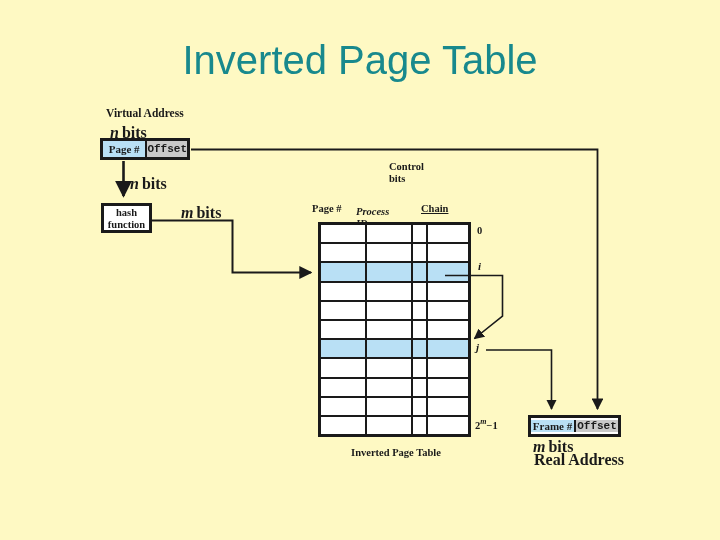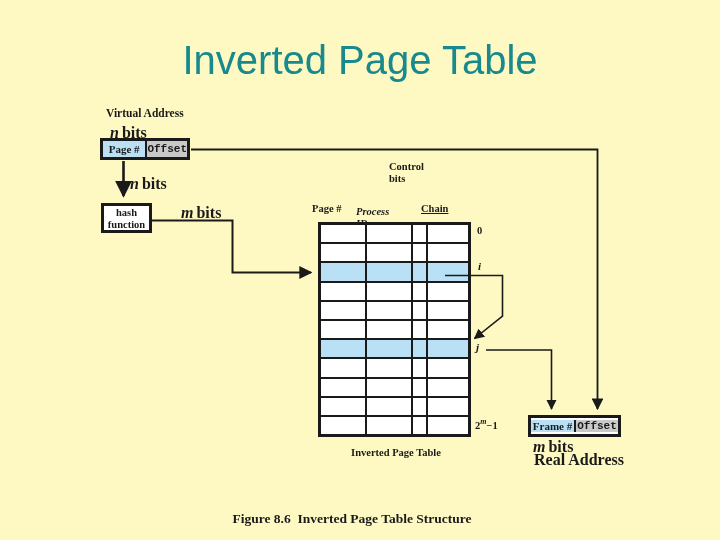--- a/index.html
+++ b/index.html
@@ -141,21 +141,20 @@
   <div class="fieldbox" style="left:528px;top:415px;width:93px;align-items:center;">
     <div class="cell blue" style="width:45px;">Frame #</div>
     <div class="cell gray" style="flex:1;">Offset</div>
   </div>
   <div class="lbl" style="left:533px;top:438px;"><i>m</i><span class="bits-word">bits</span></div>
   <div class="lbl" style="left:534px;top:451px;width:93px;text-align:left;">Real Address</div>
 
   <div class="caption">
     <div>Inverted Page Table</div>
   </div>
-  <div class="figcap">Figure 8.6  Inverted Page Table Structure</div>
 
   <svg class="wires" viewBox="0 0 720 540" xmlns="http://www.w3.org/2000/svg">
     <defs>
       <marker id="arr" viewBox="0 0 10 10" refX="9" refY="5" markerWidth="6.5" markerHeight="6.5" orient="auto">
         <path d="M0,0 L10,5 L0,10 z" fill="#1A1A1A"></path>
       </marker>
     </defs>
 
     <path d="M123.5,161 V196" fill="none" stroke="#1A1A1A" stroke-width="2.6" marker-end="url(#arr)"></path>
 

